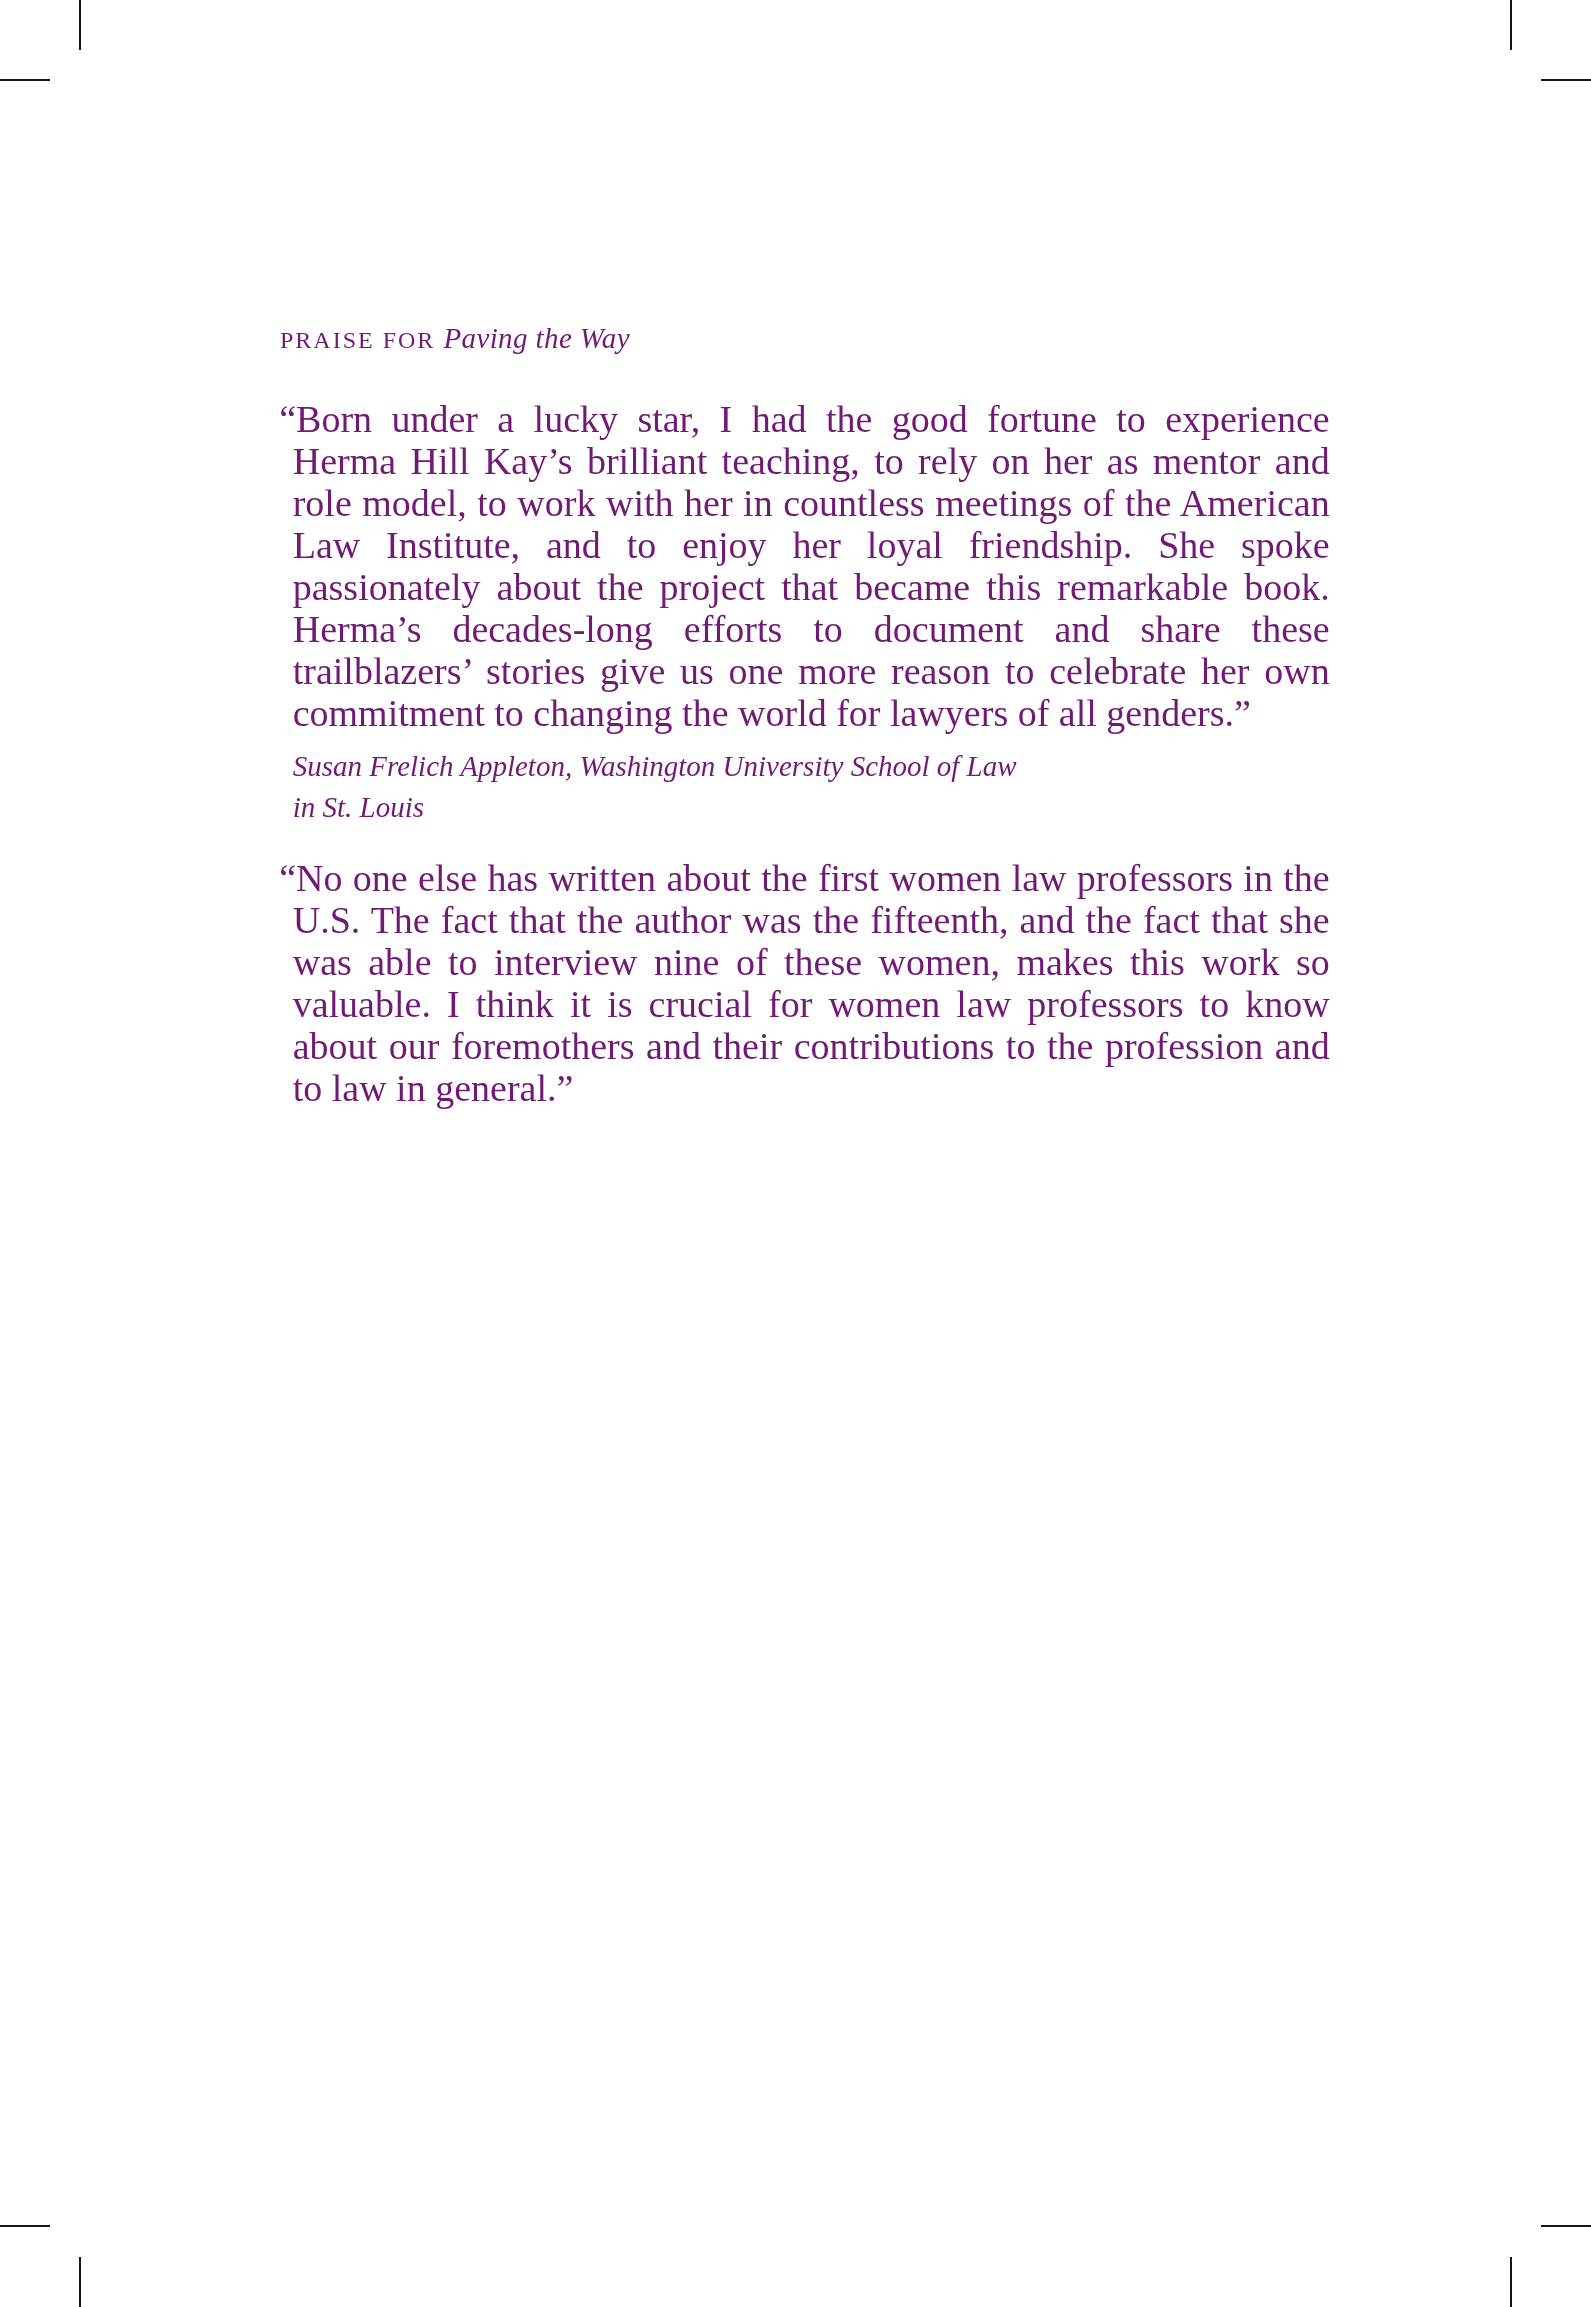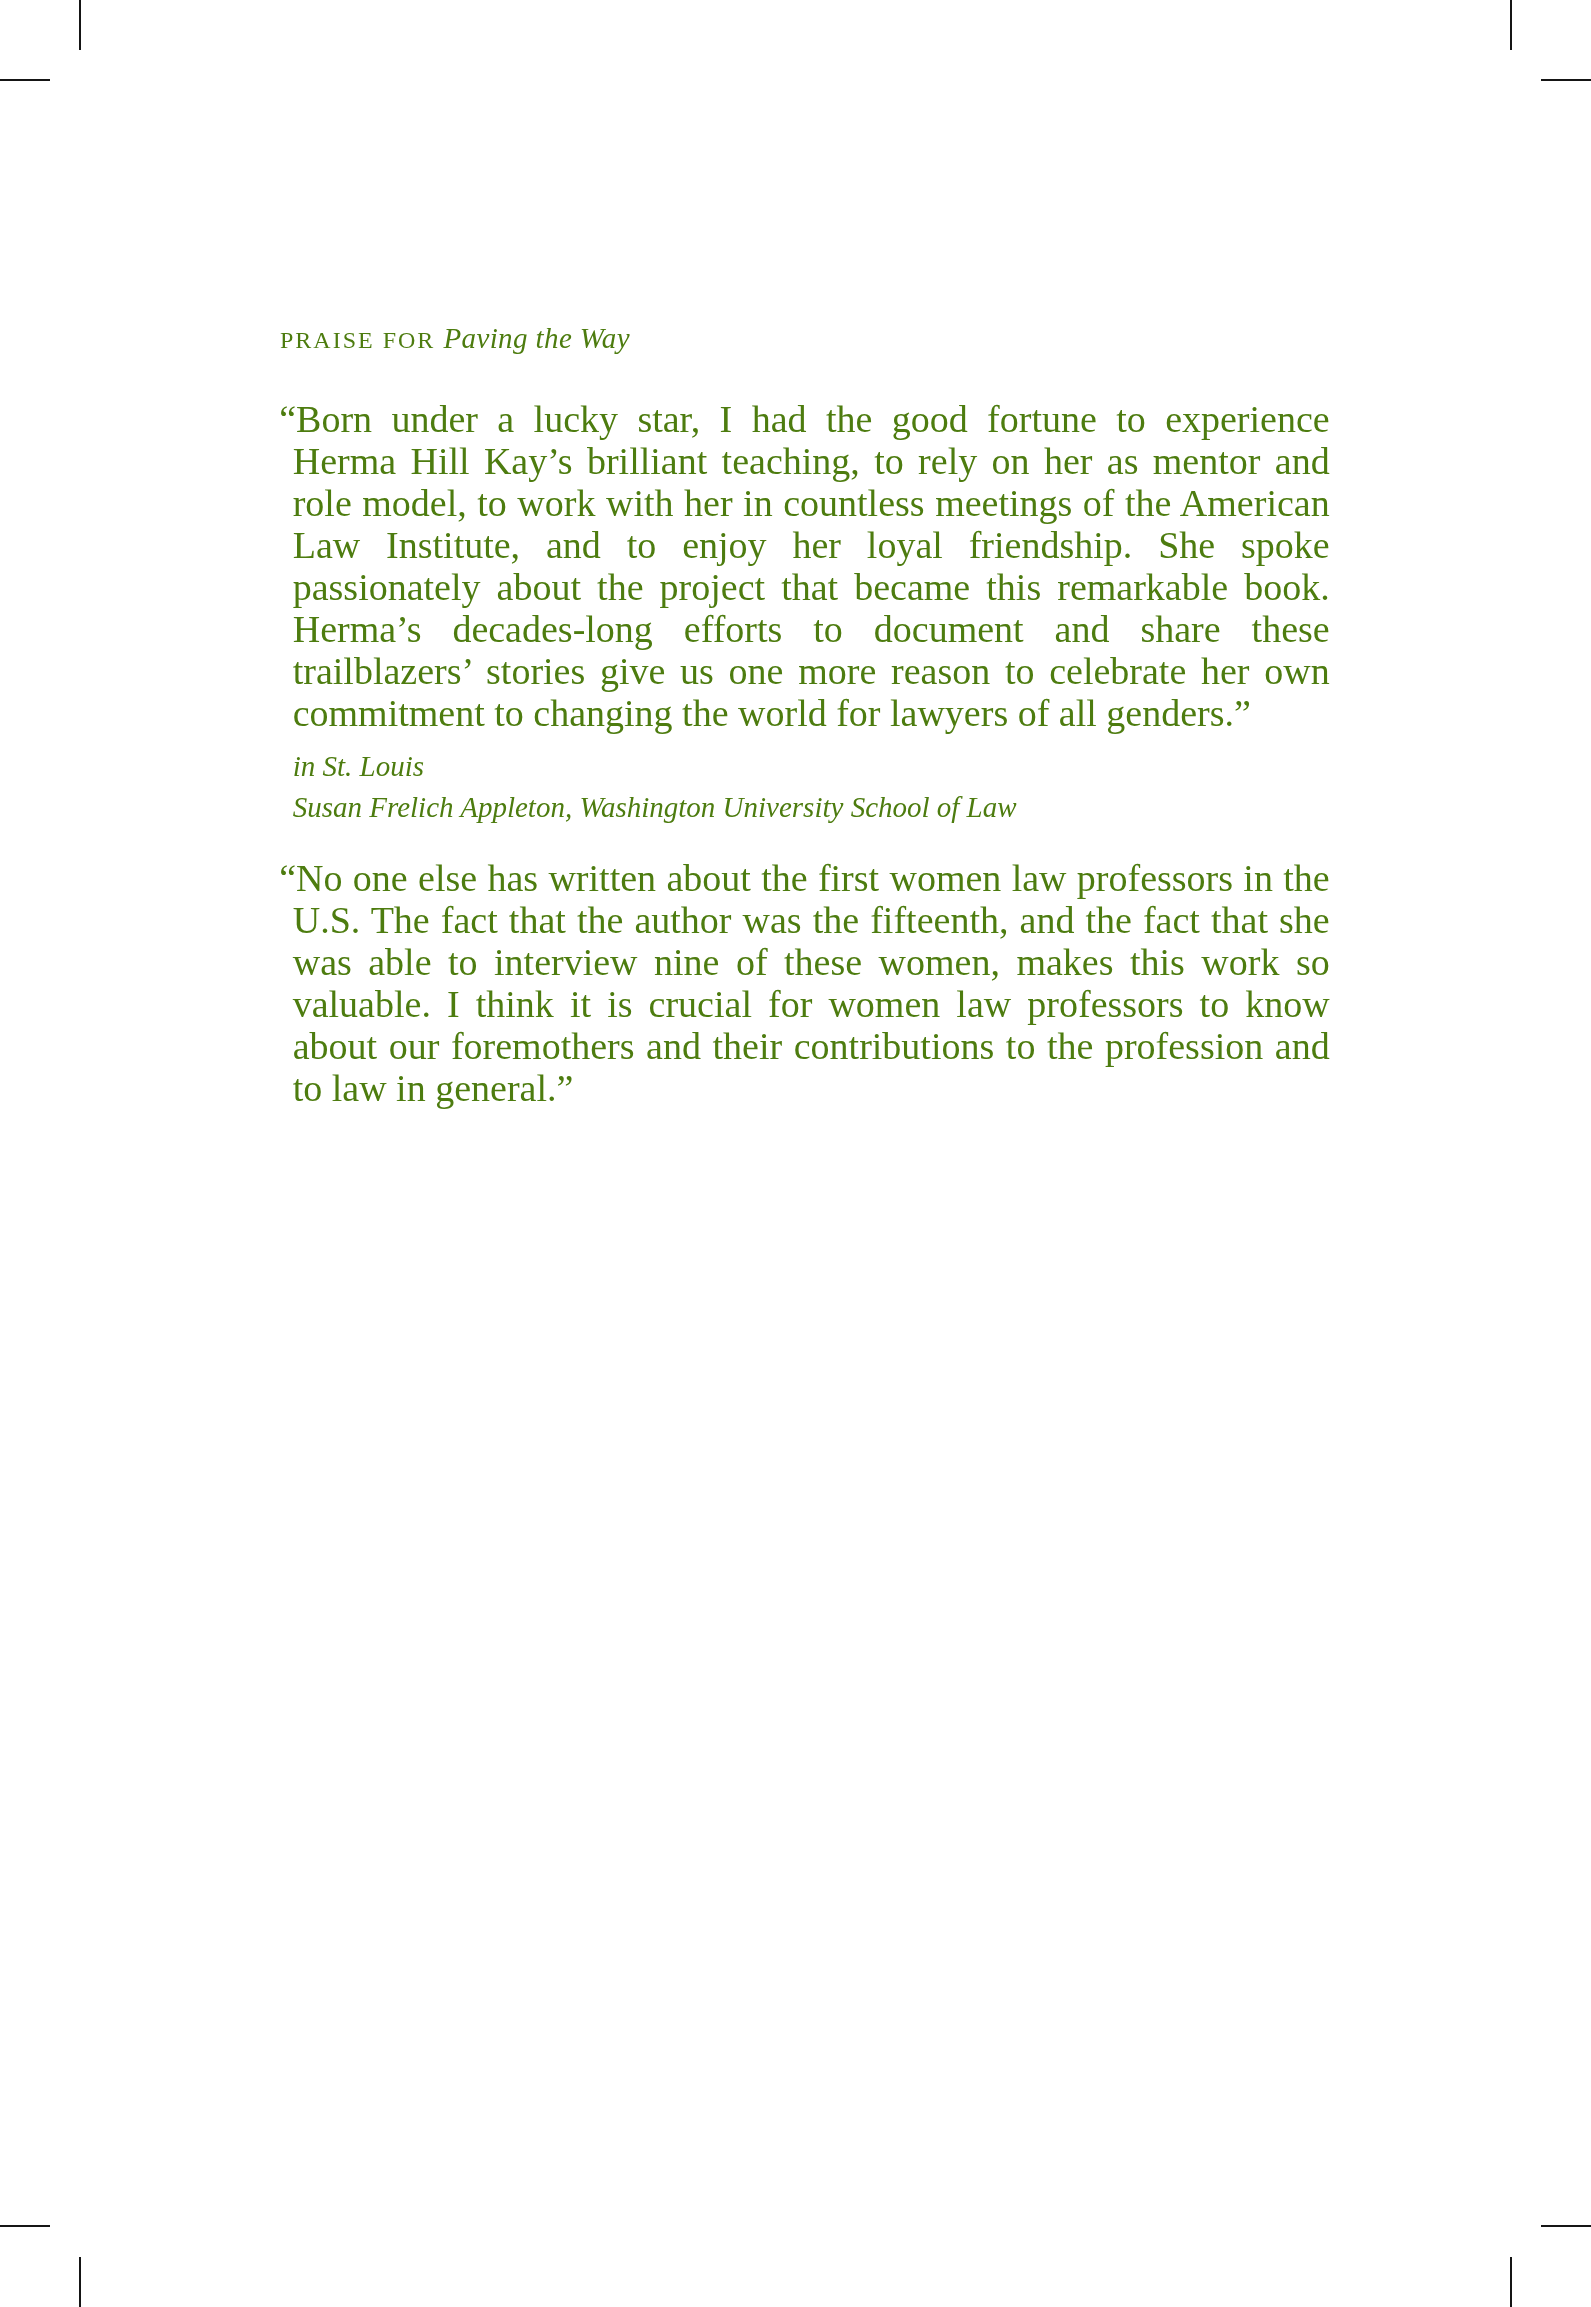--- a/index.html
+++ b/index.html
@@ -6,21 +6,21 @@
     margin: 0;
     padding: 0;
     background: #ffffff;
   }
   .page {
     position: relative;
     width: 1591px;
     height: 2307px;
     background: #ffffff;
     font-family: "Liberation Serif", serif;
-    color: #4d7c0f;
+    color: #701a75;
     overflow: hidden;
   }
   
   .mark {
     position: absolute;
     background: #151515;
   }
   .mark.v { width: 2.4px; height: 50px; }
   .mark.h { width: 50px; height: 2.4px; }
   .tl-v { left: 79px;   top: 0; }
@@ -89,22 +89,22 @@
   <div class="mark h br-h"></div>
   <div class="mark v br-v"></div>
 
   <div class="content">
 
     <h1 class="praise-heading"><span class="praise-label">PRAISE FOR</span><span class="praise-label"> </span><span class="book-title">Paving the Way</span></h1>
 
     <p class="quote first">“Born under a lucky star, I had the good fortune to experience Herma Hill Kay’s brilliant teaching, to rely on her as mentor and role model, to work with her in countless meetings of the American Law Institute, and to enjoy her loyal friendship. She spoke passionately about the project that became this remarkable book. Herma’s decades-long efforts to document and share these trailblazers’ stories give us one more reason to celebrate her own commitment to changing the world for lawyers of all genders.”</p>
 
     <div class="attribution">
+      <div>Susan Frelich Appleton, Washington University School of Law</div>
       <div>in St. Louis</div>
-      <div>Susan Frelich Appleton, Washington University School of Law</div>
     </div>
 
     <p class="quote second">“No one else has written about the first women law professors in the U.S. The fact that the author was the fifteenth, and the fact that she was able to interview nine of these women, makes this work so valuable. I think it is crucial for women law professors to know about our foremothers and their contributions to the profession and to law in general.”</p>
 
 
   </div>
 </div>
 
 
 </body></html>

